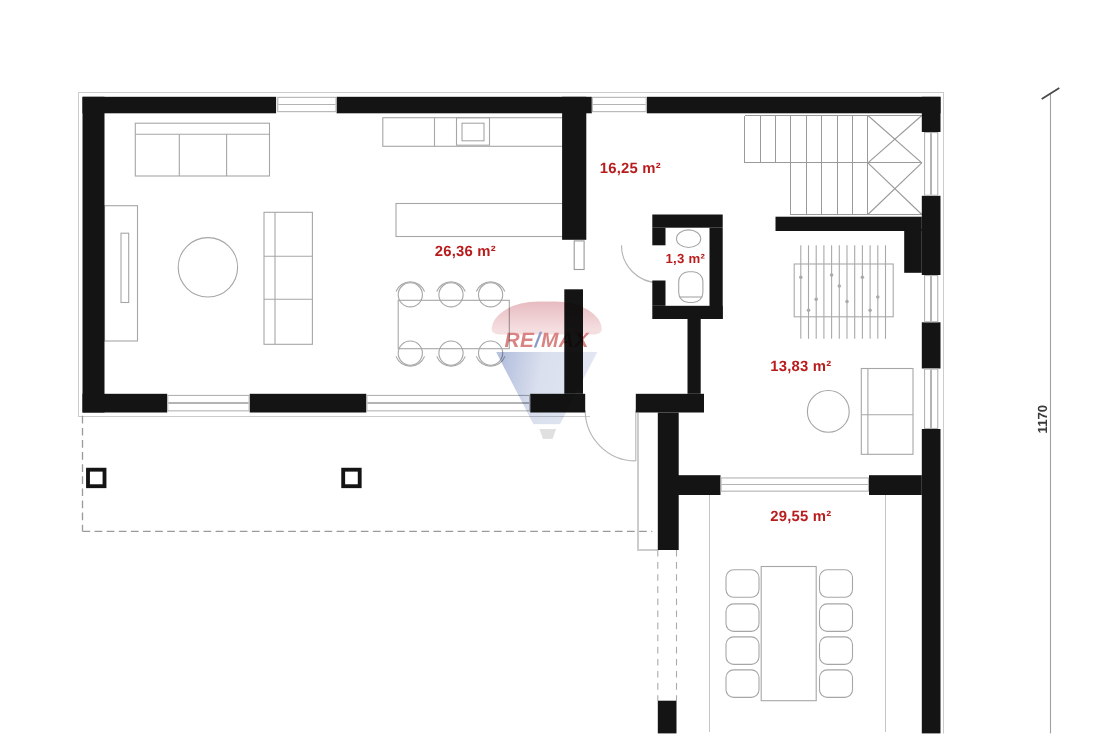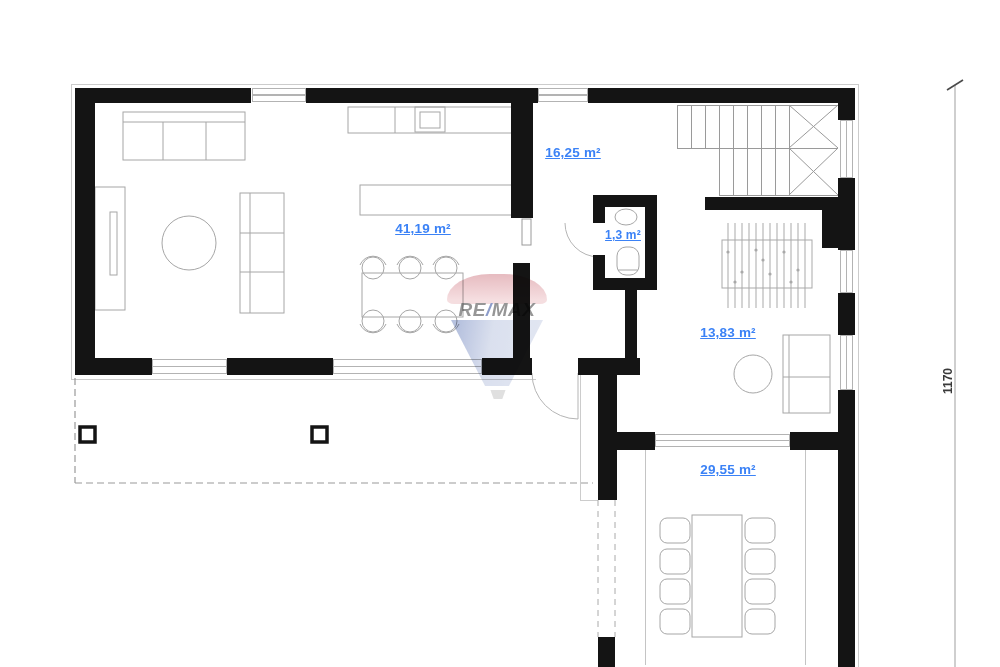--- a/index.html
+++ b/index.html
@@ -3,34 +3,34 @@
 <meta charset="utf-8">
 <style>
   html,body{margin:0;padding:0;background:#fff;}
   #stage{position:relative;width:1000px;height:667px;background:#ffffff;overflow:hidden;
          font-family:"Liberation Sans", sans-serif;}
   .wall{position:absolute;background:#141414;}
   .window{position:absolute;background:#ffffff;border:1px solid #b3b3b3;box-sizing:border-box;}
   .window.h{background:linear-gradient(180deg,#fff 44%,#b3b3b3 44%,#b3b3b3 56%,#fff 56%);}
   .window.v{background:linear-gradient(90deg,#fff 42%,#b3b3b3 42%,#b3b3b3 58%,#fff 58%);}
   .room-label{position:absolute;width:110px;text-align:center;font-weight:bold;
-              font-size:13.5px;color:#3b82f6;letter-spacing:.2px;text-decoration:underline;}
+              font-size:13.5px;color:#b91c1c;letter-spacing:.2px;}
   .room-label.small{font-size:12px;}
   svg{position:absolute;left:0;top:0;}
   .dim-label{position:absolute;left:925px;top:374px;width:46px;height:14px;text-align:center;
              font-size:12px;font-weight:bold;color:#3a3a3a;transform:rotate(-90deg);}
   
   .wm{position:absolute;left:445px;top:272px;width:104px;height:130px;opacity:.55;
       mix-blend-mode:multiply;pointer-events:none;}
   .wm-dome{position:absolute;left:2px;top:2px;width:100px;height:30px;
            background:linear-gradient(180deg,#d2838c 0%,#edc2c6 85%);
            border-radius:50px 50px 8px 8px / 30px 30px 5px 5px;}
   .wm-text{position:absolute;left:0;top:27px;width:104px;text-align:center;
            font-style:italic;font-weight:bold;font-size:19px;letter-spacing:.5px;}
-  .wm-red{color:#404040;} .wm-blue{color:#2d4a9e;}
+  .wm-red{color:#b91c1c;} .wm-blue{color:#2d4a9e;}
   .wm-fan{position:absolute;left:6px;top:48px;width:92px;height:66px;
           background:linear-gradient(100deg,#7b8fc4 8%,#bcc6e0 42%,#ccd4e8 100%);
           clip-path:polygon(0 0,100% 0,63% 100%,37% 100%);}
   .wm-basket{position:absolute;left:44px;top:118px;width:18px;height:9px;background:#c6c6c6;
              clip-path:polygon(8% 0,92% 0,74% 100%,26% 100%);}
 </style>
 </head>
 <body>
 
 <div id="stage">
@@ -244,21 +244,21 @@
     <div class="window h" style="left:252px;top:88px;width:54px;height:14px"></div>
     <div class="window h" style="left:538px;top:88px;width:50px;height:14px"></div>
     <div class="window h" style="left:152px;top:359px;width:75px;height:15px"></div>
     <div class="window h" style="left:333px;top:359px;width:149px;height:15px"></div>
     <div class="window v" style="left:840px;top:120px;width:13px;height:58px"></div>
     <div class="window v" style="left:840px;top:250px;width:13px;height:43px"></div>
     <div class="window v" style="left:840px;top:335px;width:13px;height:55px"></div>
     <div class="window h" style="left:655px;top:434px;width:135px;height:13px"></div>
   </div>
 
-  <div class="room-label" style="left:368px;top:221px">41,19 m²</div>
+  <div class="room-label" style="left:368px;top:221px">26,36 m²</div>
   <div class="room-label" style="left:518px;top:145px">16,25 m²</div>
   <div class="room-label small" style="left:568px;top:228px">1,3 m²</div>
   <div class="room-label" style="left:673px;top:325px">13,83 m²</div>
   <div class="room-label" style="left:673px;top:462px">29,55 m²</div>
 
   <div class="dim-label">1170</div>
 
   <div class="wm">
     <div class="wm-dome"></div>
     <div class="wm-fan"></div>

